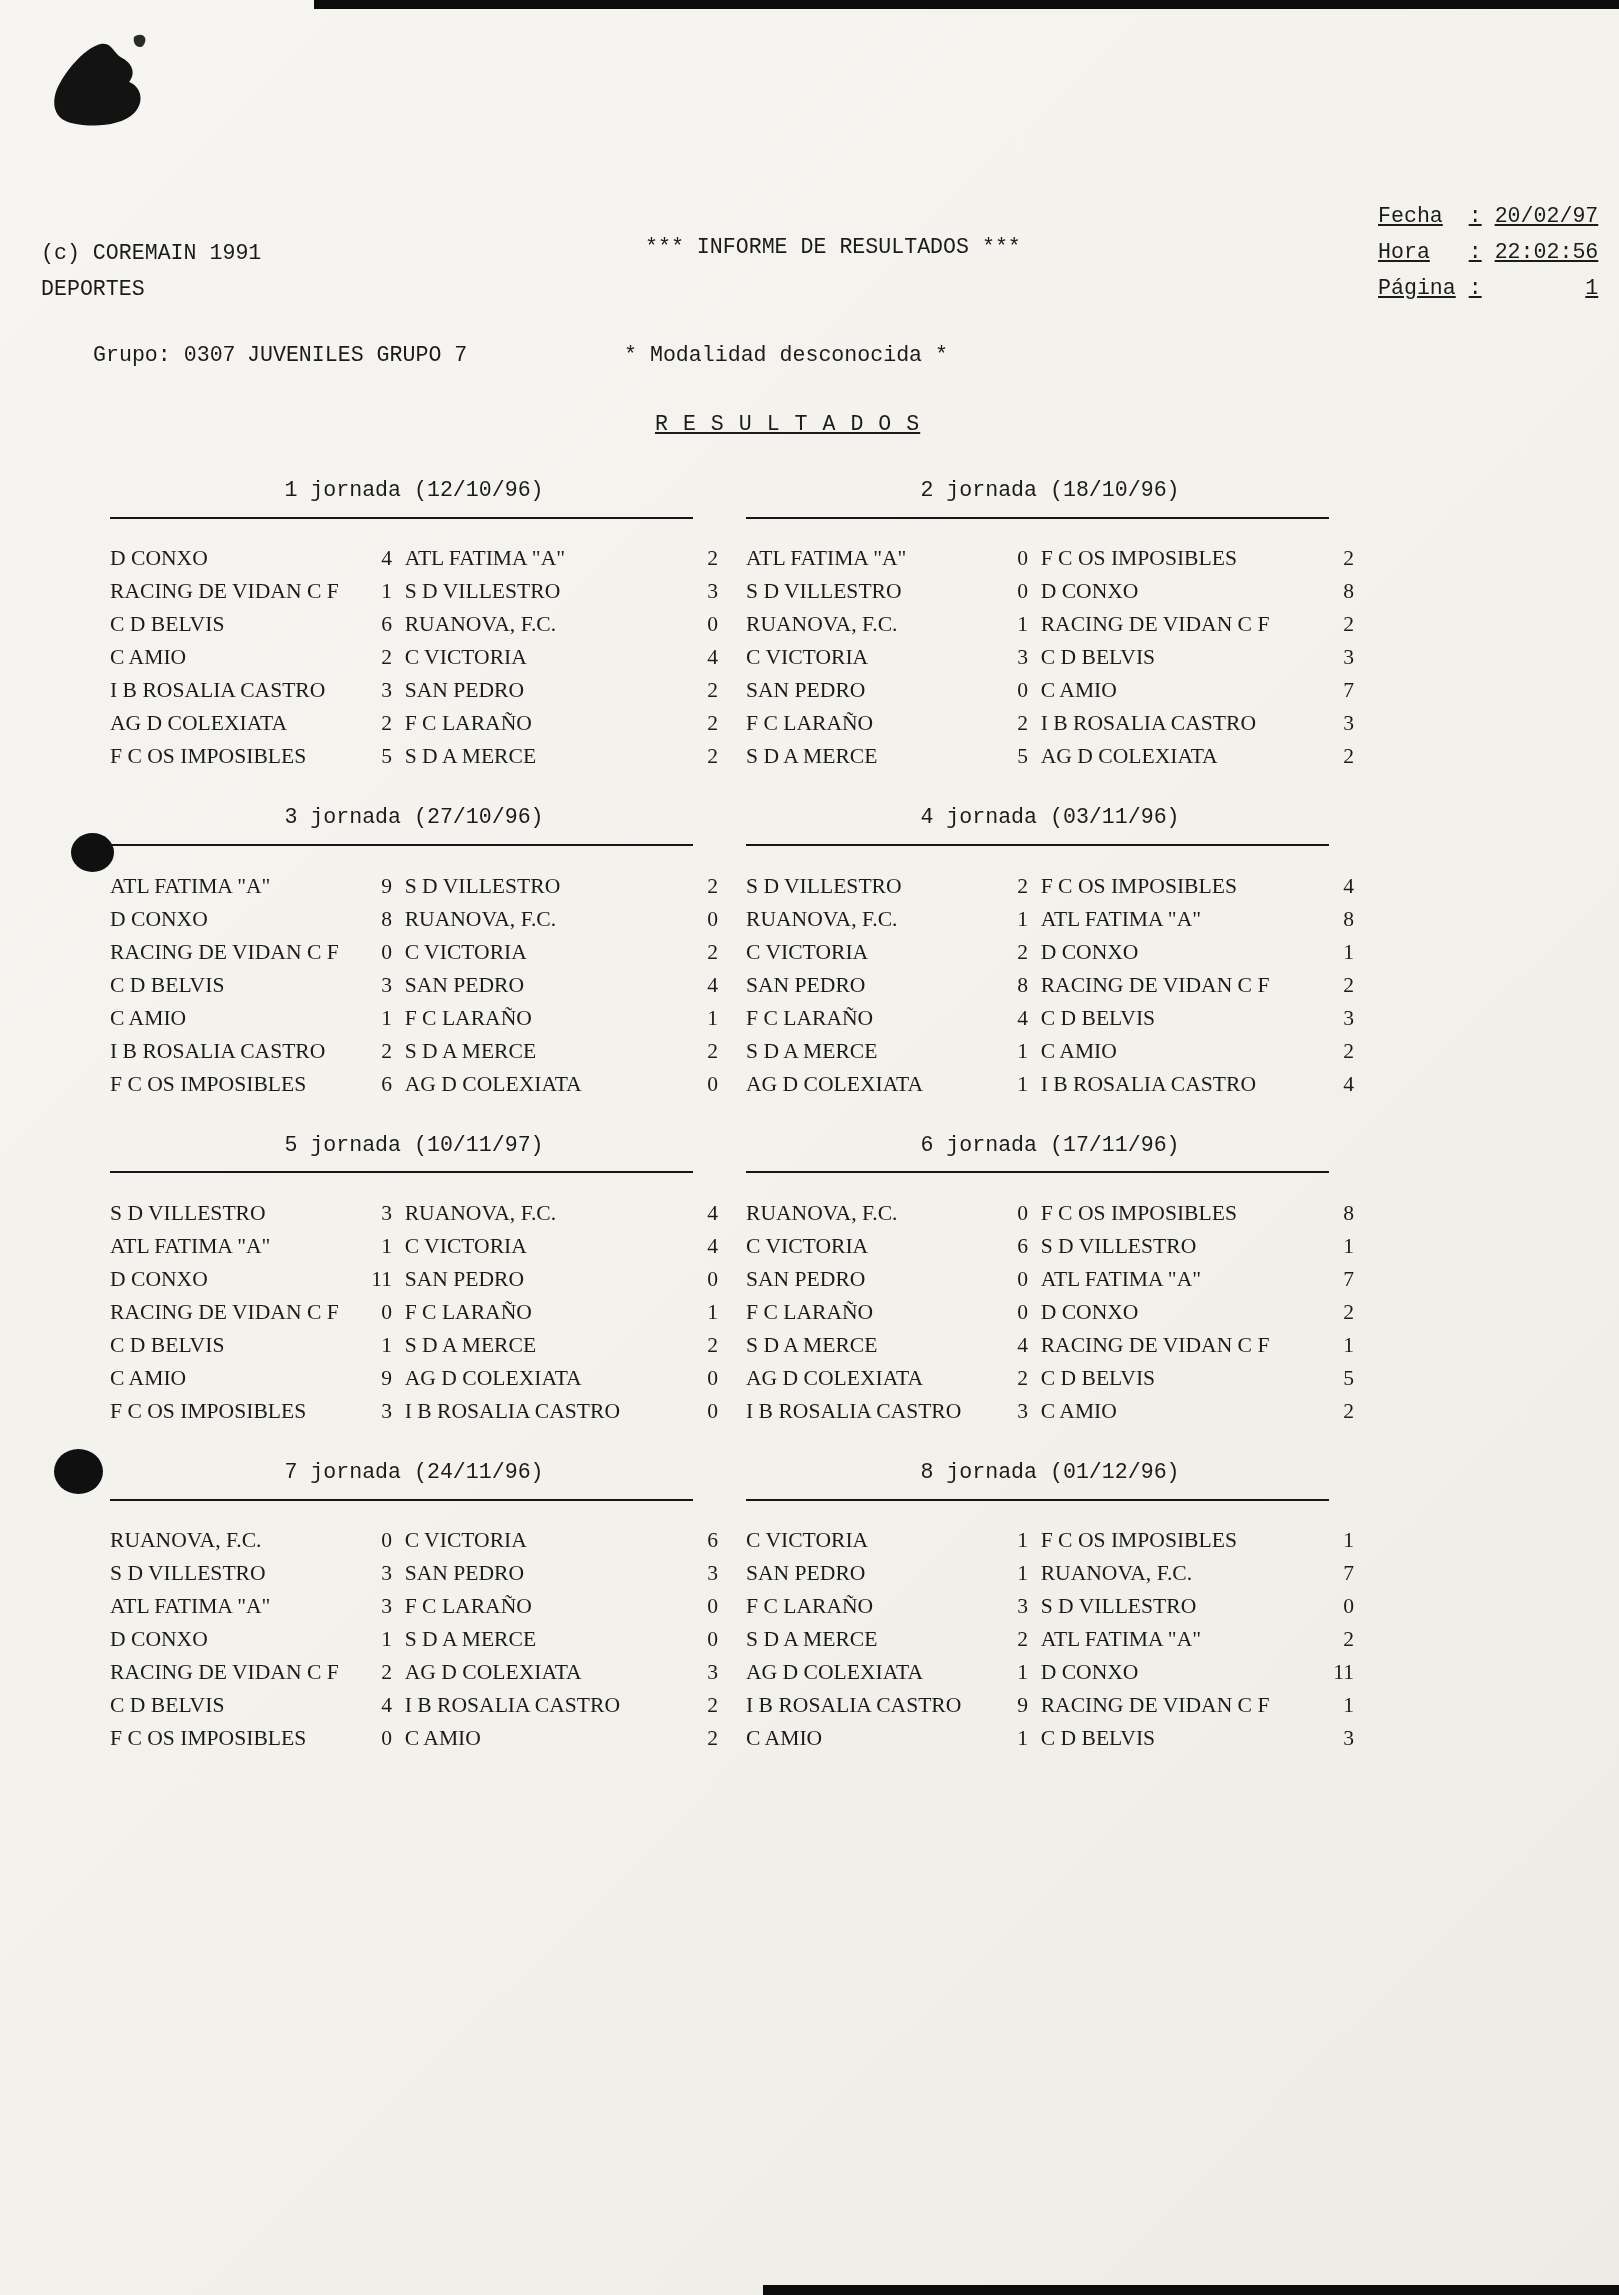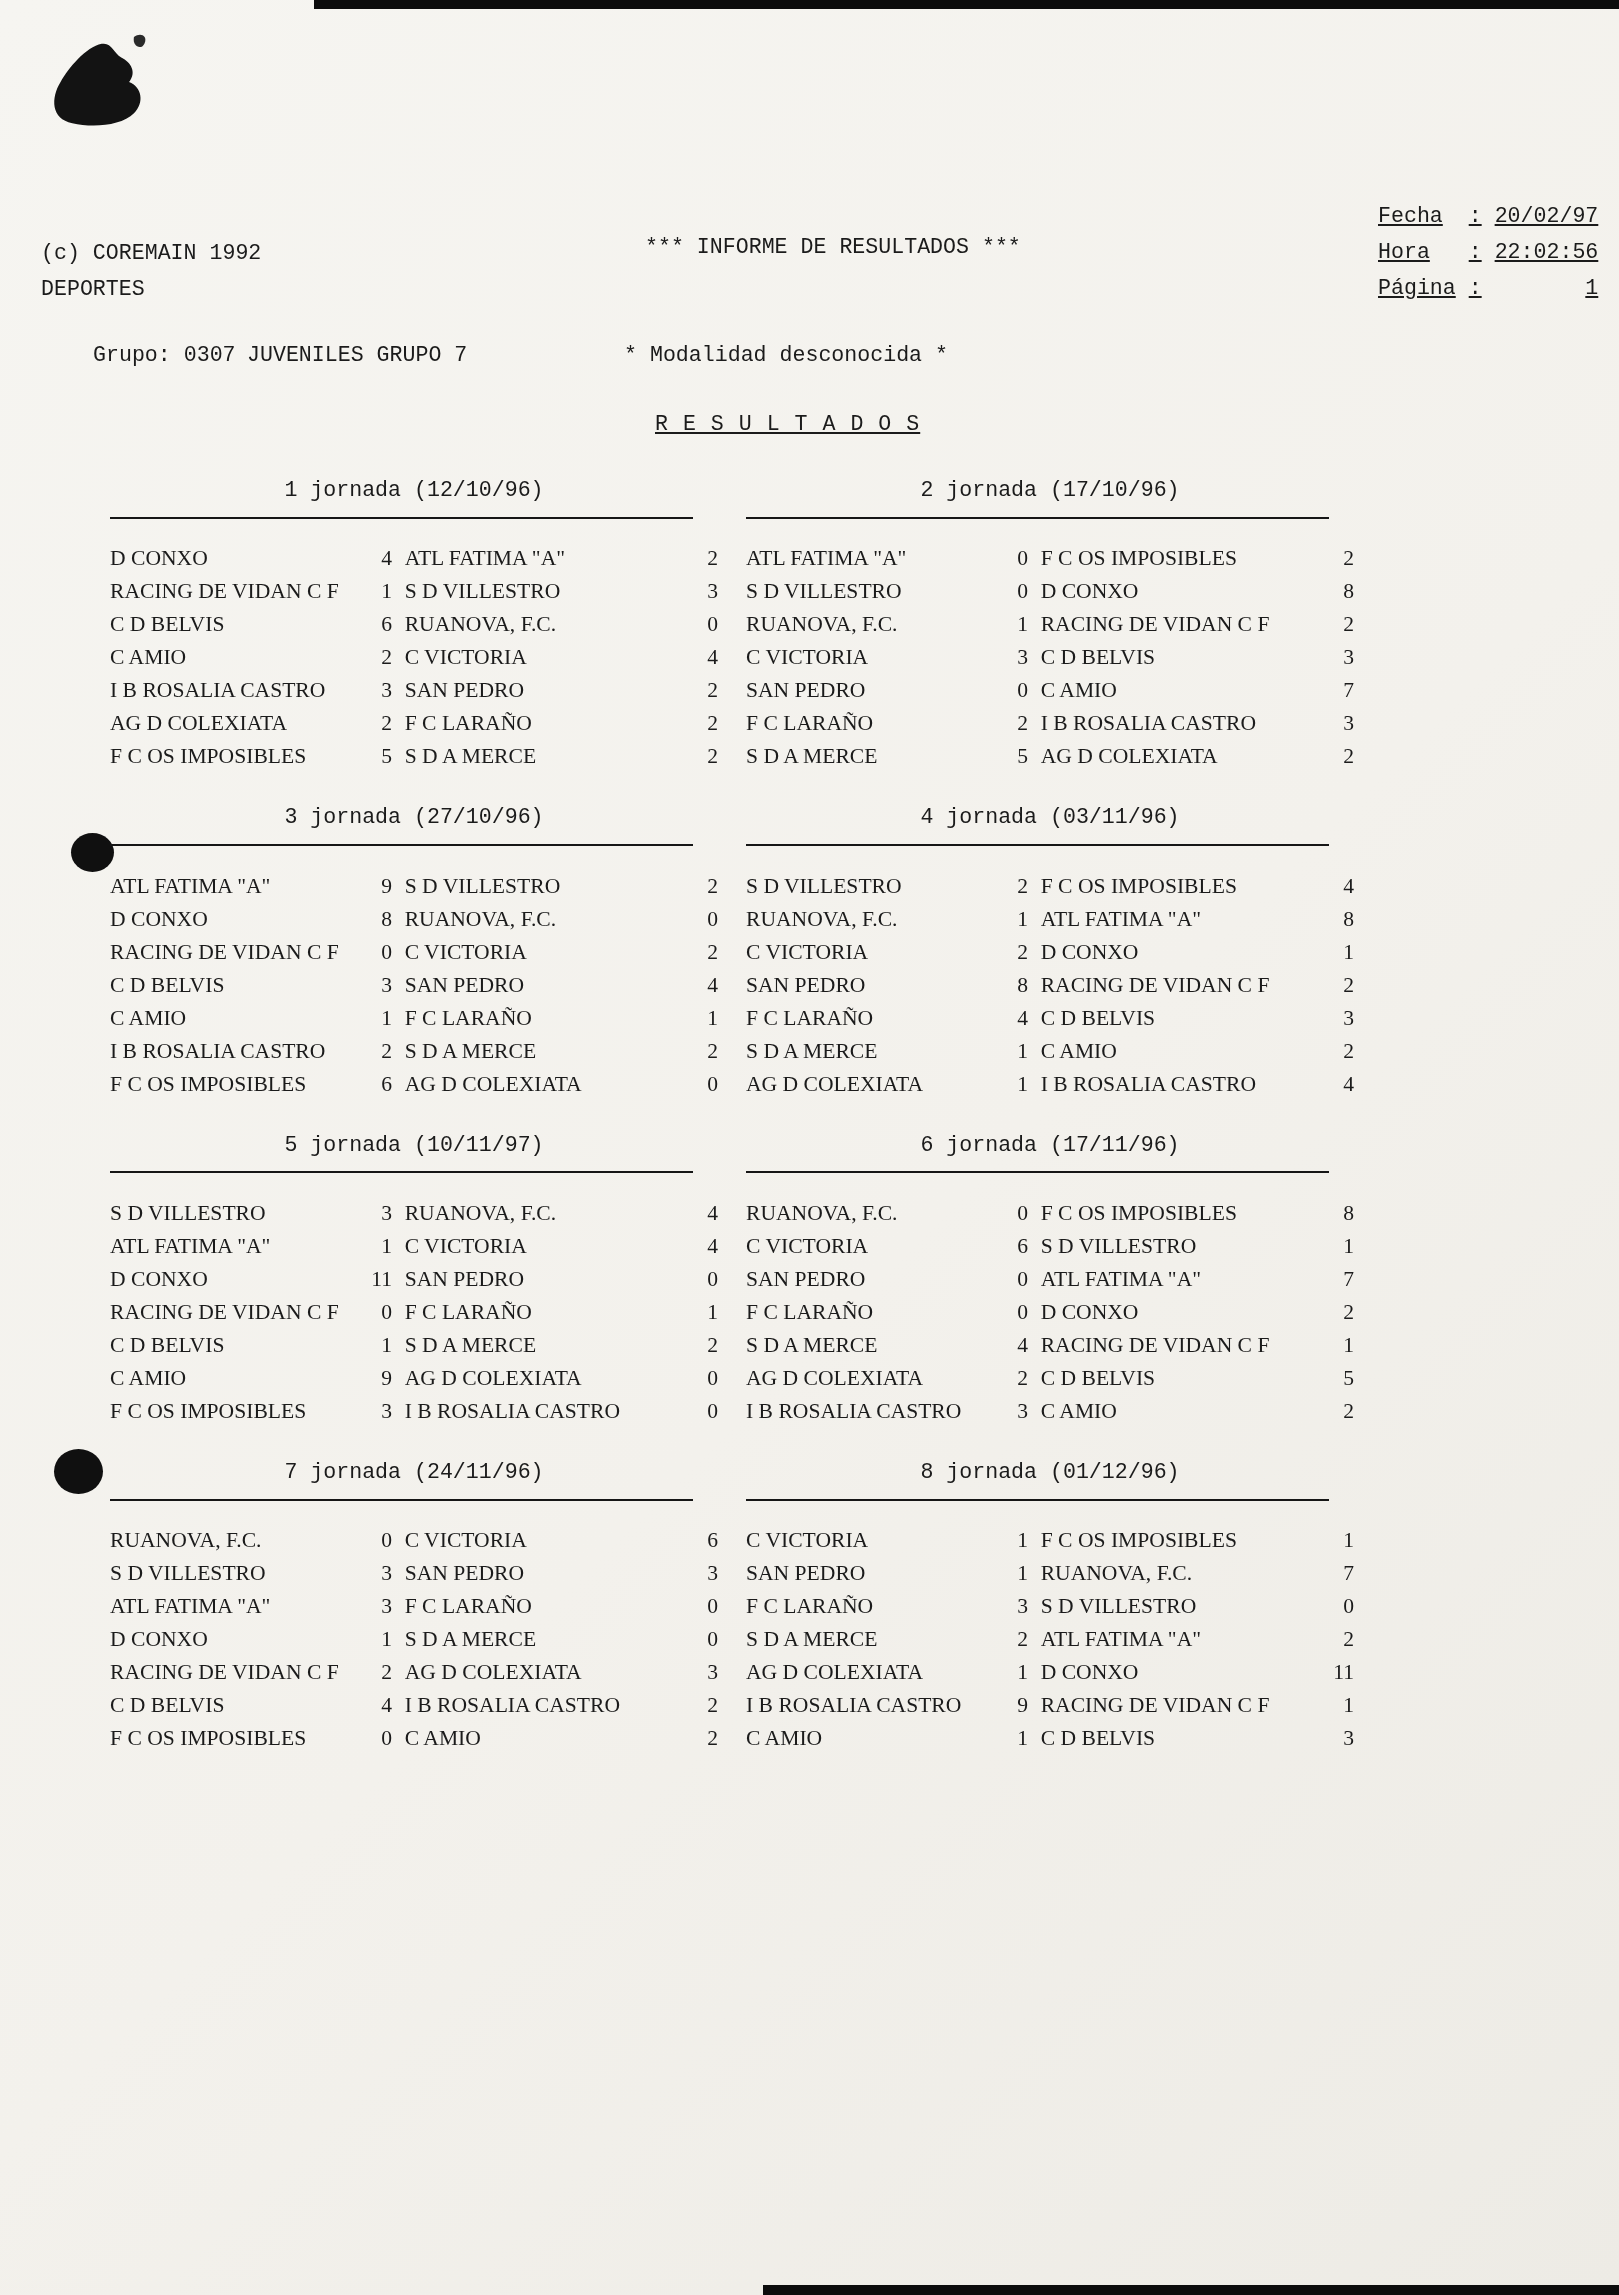--- a/index.html
+++ b/index.html
@@ -62,21 +62,21 @@
     <svg width="137" height="113" viewBox="0 0 140 115" aria-hidden="true">
       <path d="M32 98 C10 94 10 72 20 56 C28 42 46 20 62 17 C72 15 74 26 82 31 C92 36 98 46 90 56 C103 61 106 77 95 88 C82 101 52 103 32 98 Z" fill="#131313"></path>
       <path d="M95 10 C101 5 109 8 106 16 C103 24 93 20 95 10 Z" fill="#2a2a2a"></path>
     </svg>
   </div>
 
   <div class="dot1"></div>
   <div class="dot2"></div>
 
   <div class="header-left">
-    <div>(c) COREMAIN 1992</div>
+    <div>(c) COREMAIN 1991</div>
     <div>DEPORTES</div>
   </div>
 
   <div class="report-title">*** INFORME DE RESULTADOS ***</div>
 
   <div class="header-right">
     <div class="meta-line">
       <span class="meta-label">Fecha</span>
       <span class="meta-sep">:</span>
       <span class="meta-value">20/02/97</span>
@@ -107,21 +107,21 @@
           <div class="match"><span class="home">D CONXO</span><span class="hs">4</span><span class="away">ATL FATIMA "A"</span><span class="as">2</span></div>
           <div class="match"><span class="home">RACING DE VIDAN C F</span><span class="hs">1</span><span class="away">S D VILLESTRO</span><span class="as">3</span></div>
           <div class="match"><span class="home">C D BELVIS</span><span class="hs">6</span><span class="away">RUANOVA, F.C.</span><span class="as">0</span></div>
           <div class="match"><span class="home">C AMIO</span><span class="hs">2</span><span class="away">C VICTORIA</span><span class="as">4</span></div>
           <div class="match"><span class="home">I B ROSALIA CASTRO</span><span class="hs">3</span><span class="away">SAN PEDRO</span><span class="as">2</span></div>
           <div class="match"><span class="home">AG D COLEXIATA</span><span class="hs">2</span><span class="away">F C LARAÑO</span><span class="as">2</span></div>
           <div class="match"><span class="home">F C OS IMPOSIBLES</span><span class="hs">5</span><span class="away">S D A MERCE</span><span class="as">2</span></div>
         </div>
       </section>
       <section class="jornada">
-        <div class="jtitle">2 jornada (17/10/96)</div>
+        <div class="jtitle">2 jornada (18/10/96)</div>
         <div class="jrule"></div>
         <div class="jrows">
           <div class="match"><span class="home">ATL FATIMA "A"</span><span class="hs">0</span><span class="away">F C OS IMPOSIBLES</span><span class="as">2</span></div>
           <div class="match"><span class="home">S D VILLESTRO</span><span class="hs">0</span><span class="away">D CONXO</span><span class="as">8</span></div>
           <div class="match"><span class="home">RUANOVA, F.C.</span><span class="hs">1</span><span class="away">RACING DE VIDAN C F</span><span class="as">2</span></div>
           <div class="match"><span class="home">C VICTORIA</span><span class="hs">3</span><span class="away">C D BELVIS</span><span class="as">3</span></div>
           <div class="match"><span class="home">SAN PEDRO</span><span class="hs">0</span><span class="away">C AMIO</span><span class="as">7</span></div>
           <div class="match"><span class="home">F C LARAÑO</span><span class="hs">2</span><span class="away">I B ROSALIA CASTRO</span><span class="as">3</span></div>
           <div class="match"><span class="home">S D A MERCE</span><span class="hs">5</span><span class="away">AG D COLEXIATA</span><span class="as">2</span></div>
         </div>

